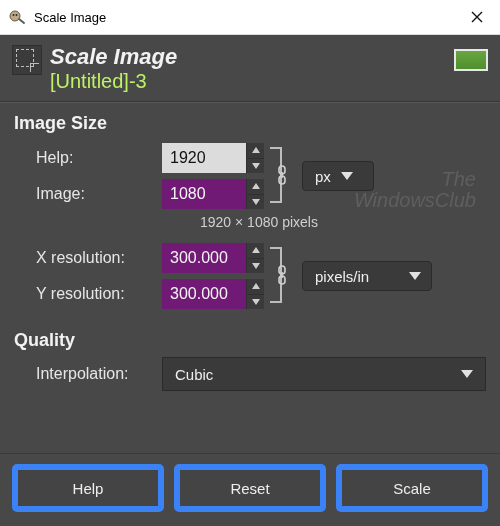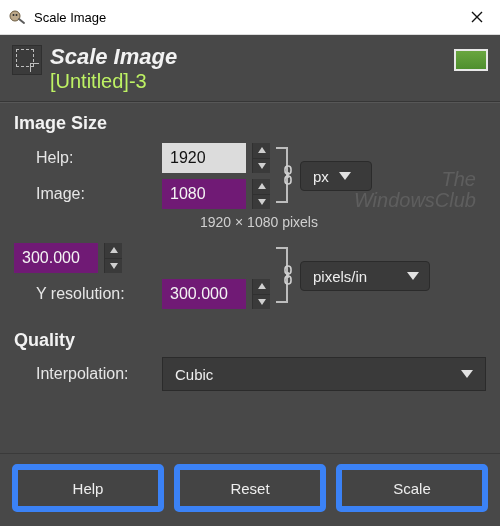--- a/index.html
+++ b/index.html
@@ -120,21 +120,20 @@
     font-size: 16px;
     color: #e6e6e6;
     box-sizing: border-box;
   }
 
   
   .spin {
     display: flex;
     align-items: stretch;
     height: 30px;
-    gap: 6px;
   }
   .spin .val {
     width: 84px;
     background: #701a75;
     color: #f4f4f4;
     font-size: 16px;
     border: none;
     padding: 0 8px 0 8px;
     outline: none;
     font-family: inherit;
@@ -179,21 +178,21 @@
   .chain-link {
     position: absolute;
     left: 10px; top: 50%;
     transform: translateY(-50%);
     width: 16px; height: 22px;
     display: flex; align-items: center; justify-content: center;
   }
   .chain-link svg { width: 12px; height: 20px; }
 
   .unit-dd {
-    margin-left: 0;
+    margin-left: 8px;
     height: 30px;
     min-width: 72px;
     background: #3a3a3a;
     border: 1px solid #2b2b2b;
     border-radius: 4px;
     color: #eee;
     font-size: 15px;
     display: flex; align-items: center;
     padding: 0 10px 0 12px;
     gap: 10px;
@@ -365,20 +364,21 @@
               </svg>
           </div>
         </div>
       </div>
 
       <div class="hint">1920 × 1080 pixels</div>
 
       <div class="pair">
         <div class="pair-rows">
           <div class="row">
+            <div class="lbl">X resolution:</div>
             <div class="spin">
               <input class="val" value="300.000" style="">
               <div class="btns">
                 <div class="sb">
                     <svg viewBox="0 0 8 6">
                       <path d="M0 6 L4 0 L8 6 Z"></path>
                     </svg>
                   </div>
                 <div class="sb">
                     <svg viewBox="0 0 8 6">

